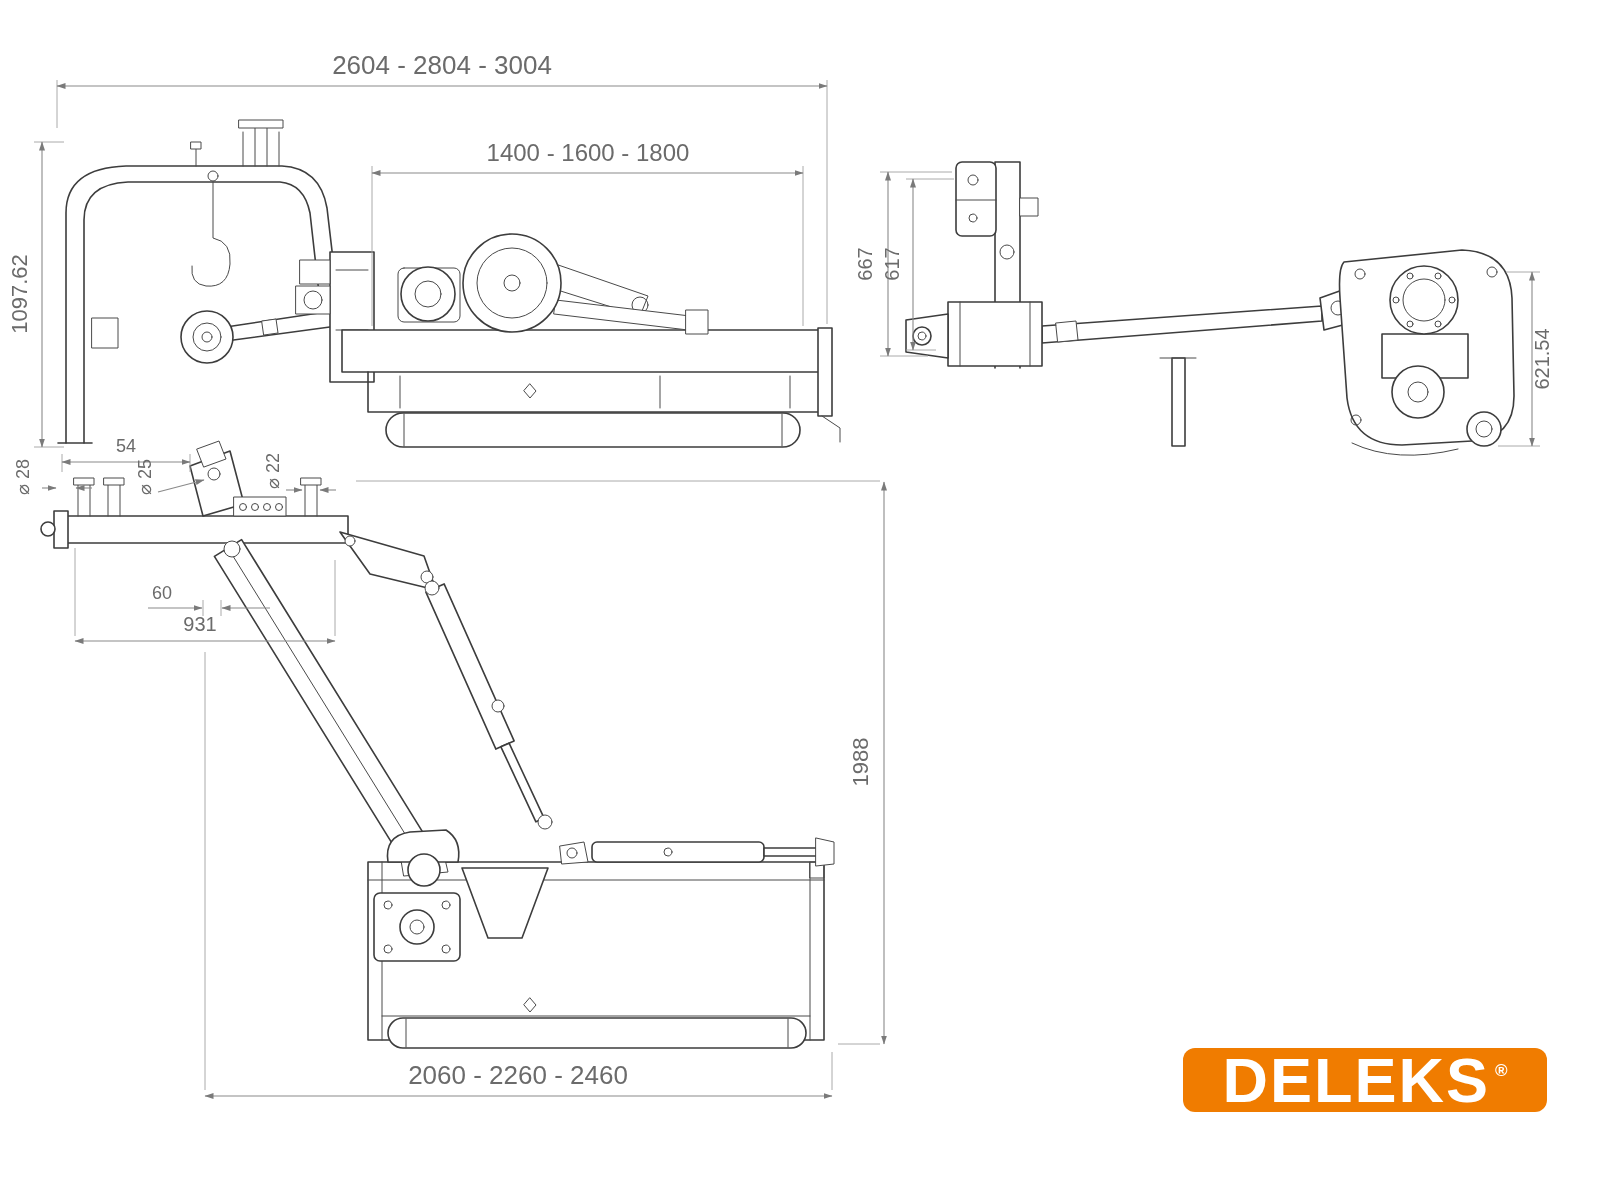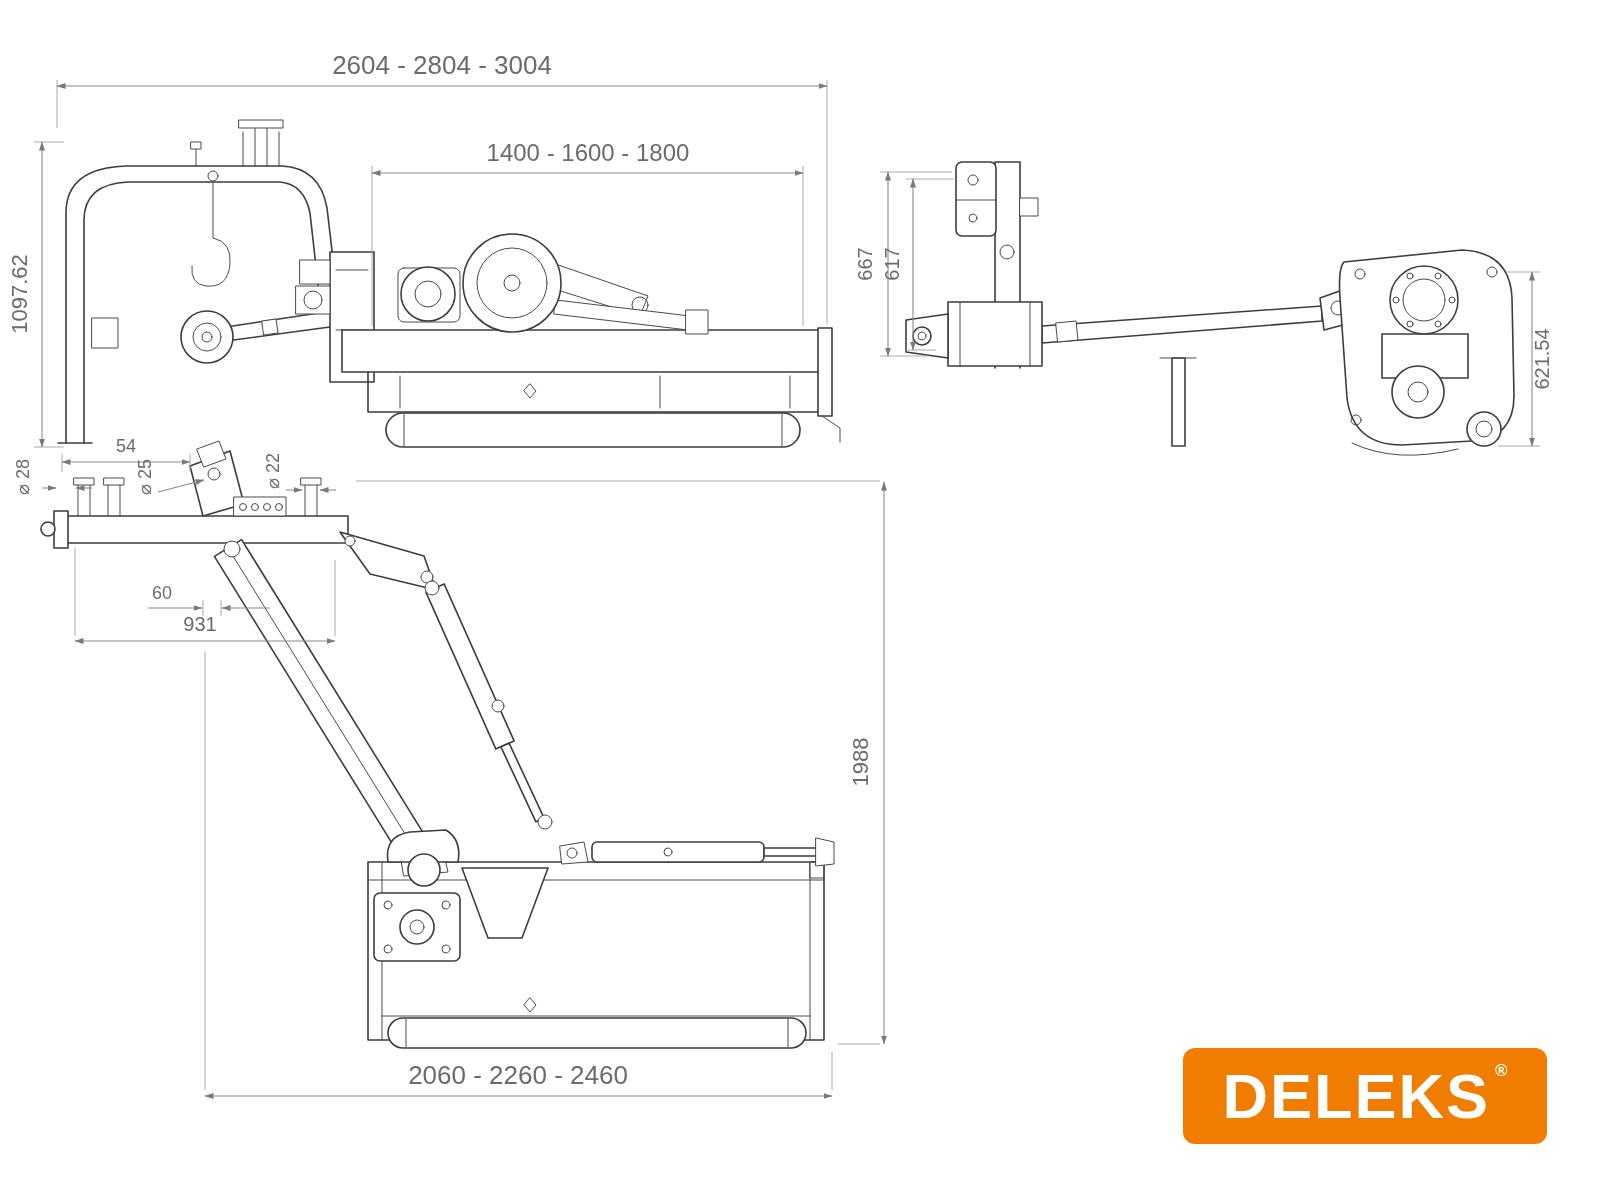--- a/index.html
+++ b/index.html
@@ -16,21 +16,21 @@
   .dim{stroke:#8a8a8a;stroke-width:1.1;fill:none;}
   .ext{stroke:#a0a0a0;stroke-width:0.9;fill:none;}
   .dt{fill:#6b6b6b;}
   .s18{font-size:18px;}
   .s20{font-size:20px;}
   .s22{font-size:22px;}
   .s24{font-size:24px;}
   .s26{font-size:26px;}
   
   .logo{
-    position:absolute;left:1183px;top:1048px;width:364px;height:96px;
+    position:absolute;left:1183px;top:1048px;width:364px;height:64px;
     background:#F07C00;border-radius:12px;display:flex;align-items:center;justify-content:center;
   }
   .logo .brand{color:#ffffff;font-weight:bold;font-size:63px;letter-spacing:2px;line-height:1;}
   .logo .reg{color:#ffffff;font-weight:bold;font-size:17px;margin-left:5px;align-self:flex-start;margin-top:13px;}
 </style>
 </head>
 <body>
 
 <svg width="1600" height="1200" viewBox="0 0 1600 1200">
   <defs>

